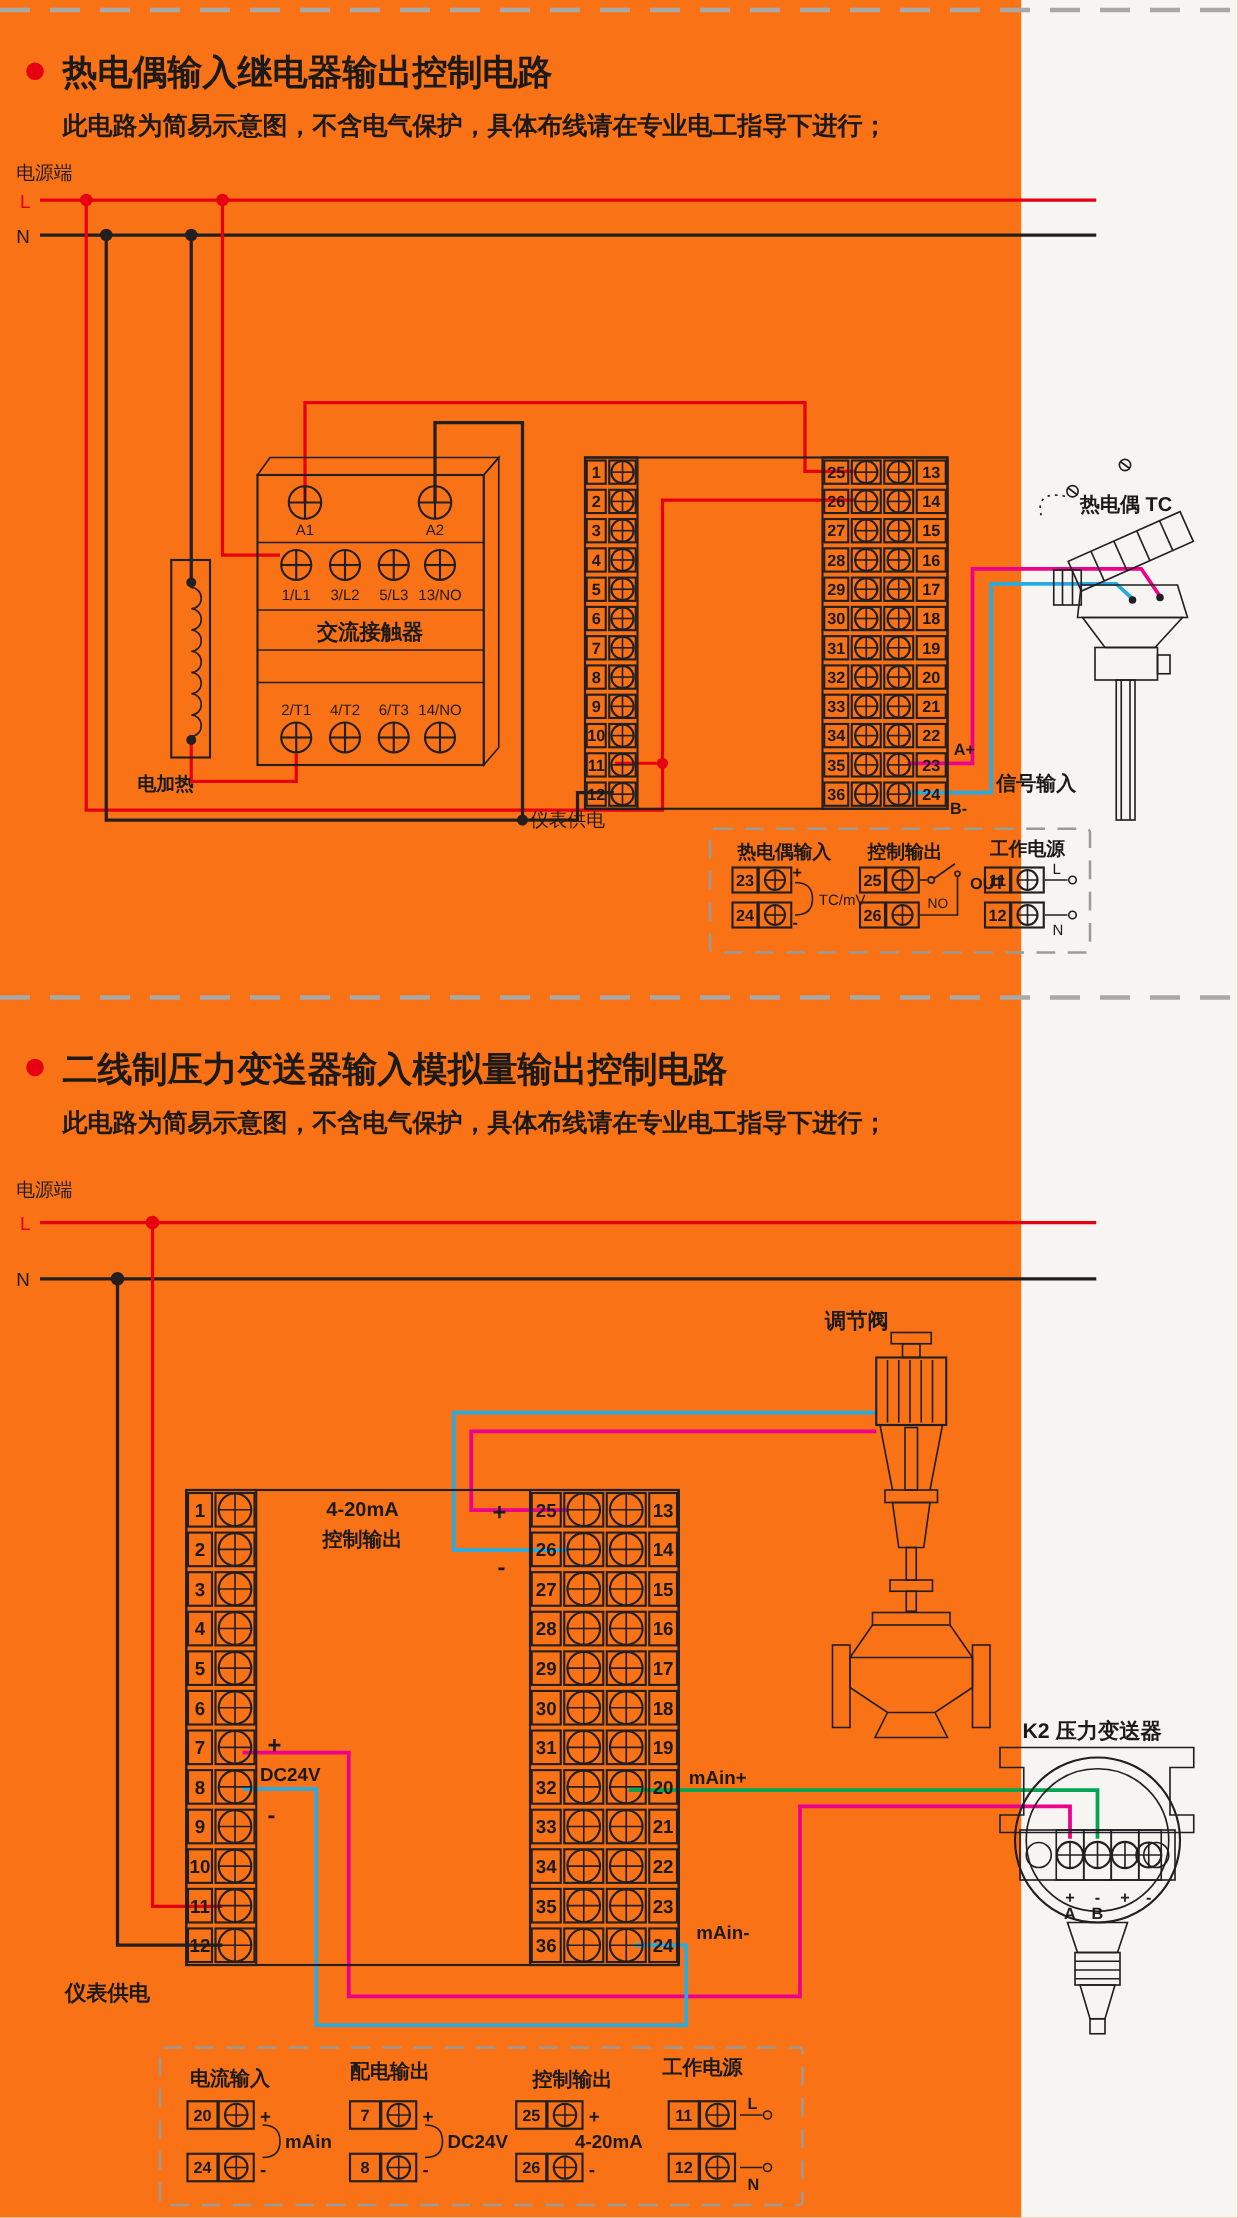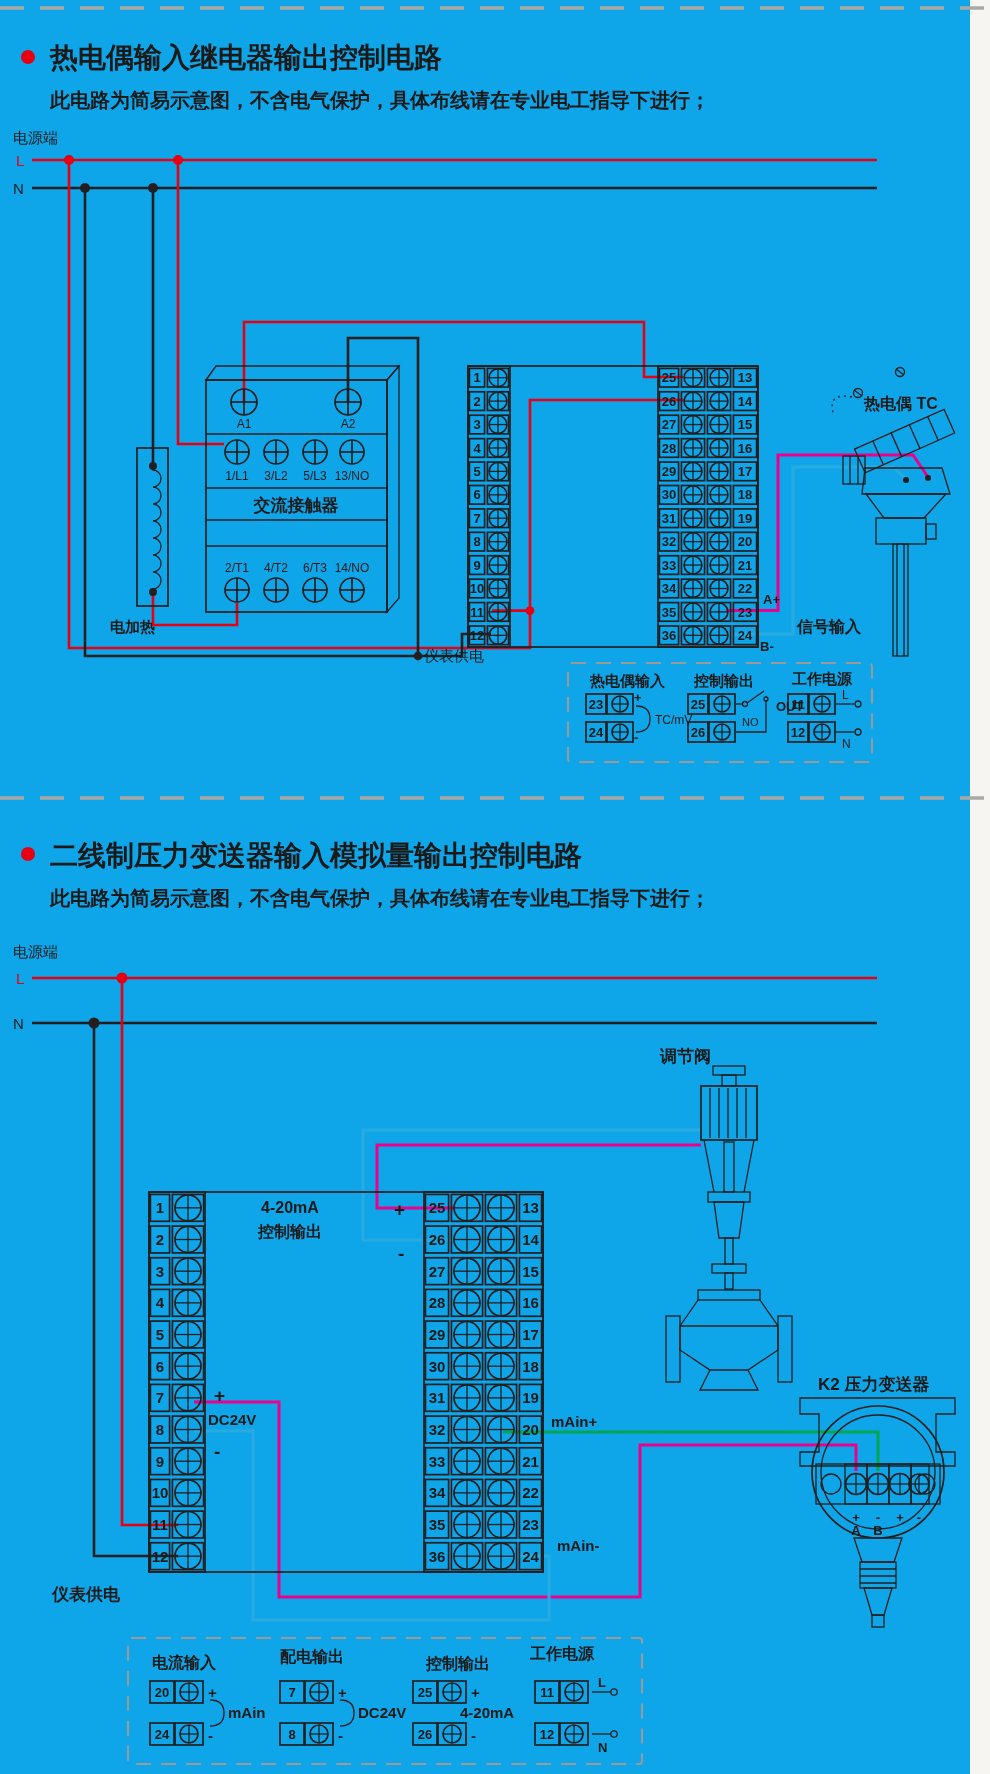--- a/index.html
+++ b/index.html
@@ -1,16 +1,16 @@
 <!DOCTYPE html>
 <html><head>
 <meta charset="utf-8">
 <style>
   html,body{margin:0;padding:0;background:#f6f5f2;}
-  #stage{width:970px;height:1774px;position:relative;background:#0ea5e9;font-family:"Liberation Sans",sans-serif;}
+  #stage{width:817px;height:1774px;position:relative;background:#f97316;font-family:"Liberation Sans",sans-serif;}
   svg{display:block;}
   .box{fill:none;stroke:#231f20;stroke-width:1.7;}
   .thin{fill:none;stroke:#231f20;stroke-width:1.3;}
   .w-red{fill:none;stroke:#e60012;stroke-width:2.6;}
   .w-blk{fill:none;stroke:#231f20;stroke-width:2.6;}
   .w-pink{fill:none;stroke:#ec008c;stroke-width:3;}
   .w-blue{fill:none;stroke:#29abe2;stroke-width:3;}
   .w-green{fill:none;stroke:#00a651;stroke-width:3;}
   .dash{fill:none;stroke:#a9a8a6;stroke-width:3.5;stroke-dasharray:24 16;}
   .dashbox{fill:none;stroke:#9b9a98;stroke-width:2;stroke-dasharray:15 10;}

